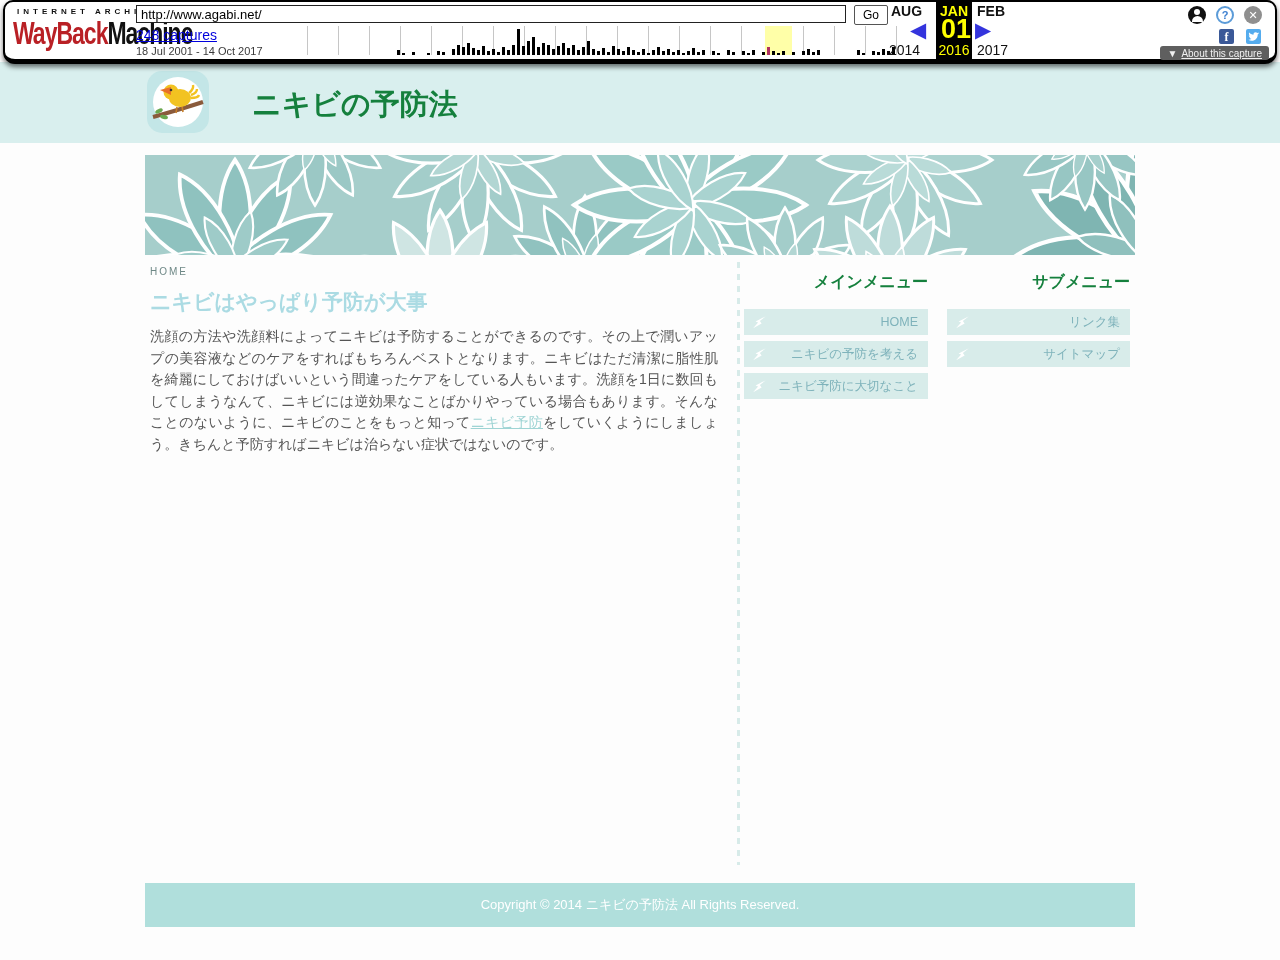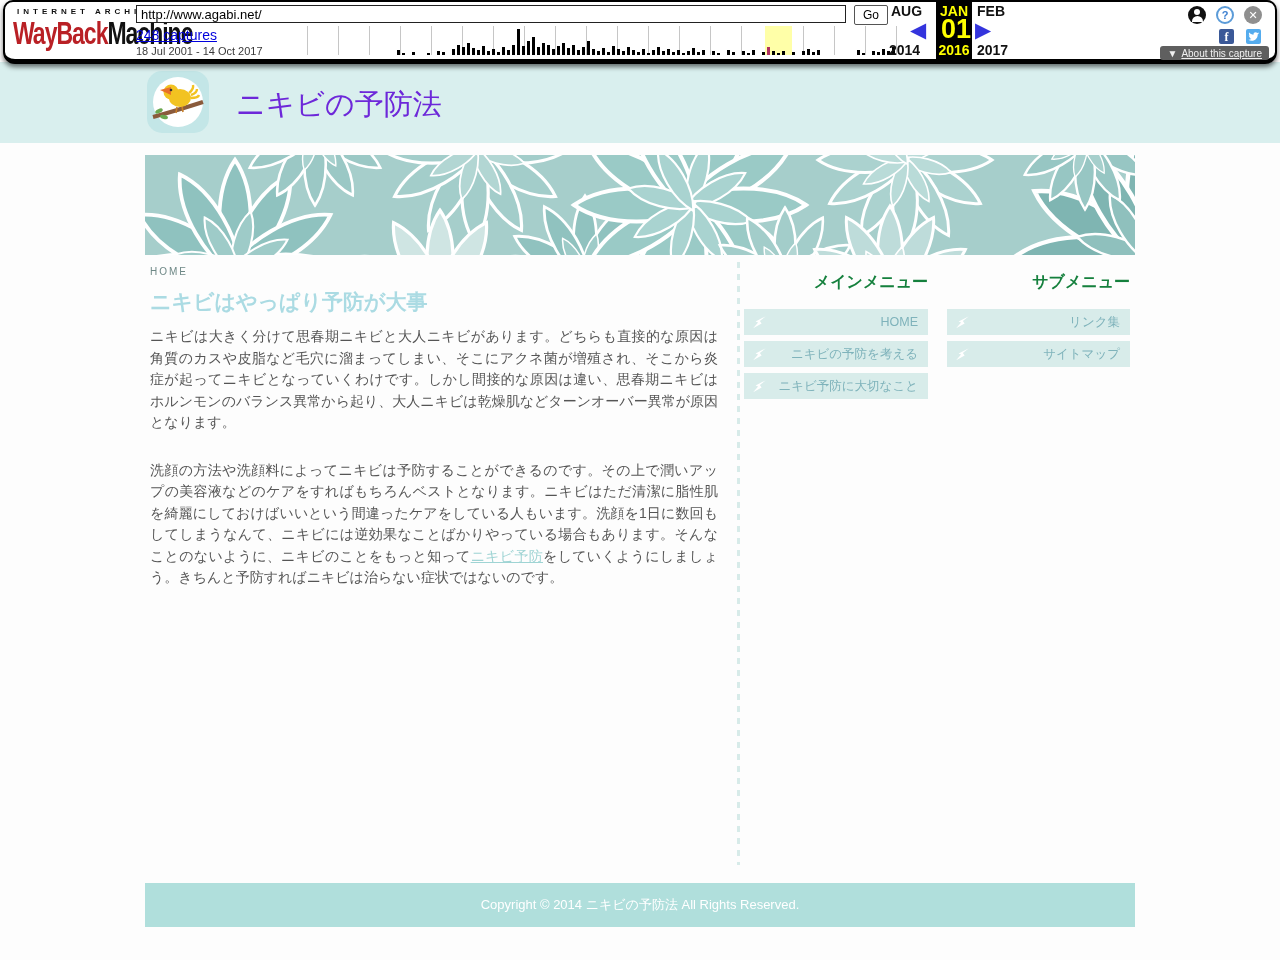--- a/index.html
+++ b/index.html
@@ -20,21 +20,21 @@
       background:#fff;font-size:12px;text-align:center;line-height:18px;cursor:pointer;}
   .wb-cap{position:absolute;left:131px;top:25px;font-size:14px;color:#0000dd;text-decoration:underline;cursor:pointer;}
   .wb-range{position:absolute;left:131px;top:43px;font-size:11px;color:#3a3a3a;}
   #spark{position:absolute;left:272px;top:24px;width:620px;height:29px;
       background:repeating-linear-gradient(to right,transparent 0 30px,#c6c6c6 30px 31px);}
   #spark .hl{position:absolute;top:0;height:29px;background:#ffffa8;}
   #spark .bar{position:absolute;bottom:0;width:3px;background:#000;}
   #spark .bar.mag{background:#b03060;}
   .blackcol{position:absolute;left:931px;top:-2px;width:36px;height:59px;background:#000;}
   .mlabel{position:absolute;top:1px;font-size:14px;font-weight:bold;color:#111;}
-  .ylabel{position:absolute;top:40px;font-size:14px;font-weight:bold;color:#111;}
+  .ylabel{position:absolute;top:40px;font-size:14px;font-weight:normal;color:#111;}
   .yel{color:#ffff00 !important;}
   .ctr{width:36px;text-align:center;}
   .day{position:absolute;left:931px;top:12px;width:40px;text-align:center;
       font-size:27px;font-weight:bold;color:#ffff00;}
   .arw{position:absolute;top:17px;font-size:21px;color:#3434dd;cursor:pointer;line-height:21px;}
   .cicon{position:absolute;width:18px;height:18px;border-radius:50%;top:4px;cursor:pointer;}
   .person{background:#111;}
   .person:before{content:"";position:absolute;left:6px;top:3px;width:6px;height:6px;border-radius:50%;background:#fff;}
   .person:after{content:"";position:absolute;left:3.5px;top:9.5px;width:11px;height:6px;border-radius:6px 6px 0 0;background:#fff;}
   .help{background:#fff;border:2px solid #5b9bd8;width:14px;height:14px;color:#3c7fd0;font-weight:bold;
@@ -44,21 +44,21 @@
   .fb{background:#3b5998;color:#fff;font-weight:bold;font-size:12px;text-align:center;line-height:16px;font-family:"Liberation Serif",serif;}
   .tw{background:#55acee;}
   .about{position:absolute;right:6px;top:44px;background:#5f5f5f;color:#f0f0f0;font-size:10px;
       padding:2px 7px 1px 7px;border-radius:3px;cursor:pointer;}
   .about u{margin-left:4px;}
 
   
   #siteheader{position:absolute;left:0;top:62px;width:1280px;height:81px;background:#d9efee;}
   #logo-tile{position:absolute;left:147px;top:9px;width:62px;height:62px;background:#c3e6e7;border-radius:15px;}
   #logo-tile .disc{position:absolute;left:6px;top:6px;width:50px;height:50px;border-radius:50%;background:#fff;}
-  #site-title{position:absolute;left:236px;top:0;height:81px;line-height:84px;font-size:29px;font-weight:normal;color:#6d28d9;}
+  #site-title{position:absolute;left:252px;top:0;height:81px;line-height:84px;font-size:29px;font-weight:bold;color:#15803d;}
   #banner{position:absolute;left:145px;top:155px;width:990px;height:100px;overflow:hidden;}
 
   #breadcrumb{position:absolute;left:150px;top:266px;font-size:10px;letter-spacing:2px;color:#6e8886;}
   #h1{position:absolute;left:150px;top:288px;font-size:21px;font-weight:bold;color:#abdbe3;}
   #article{position:absolute;left:150px;top:326px;width:568px;font-size:14px;line-height:21.5px;color:#555;}
   #article p{margin:0 0 26px 0;text-align:justify;}
   #article a{color:#9fd4d4;text-decoration:underline;cursor:pointer;}
 
   #divider{position:absolute;left:737px;top:262px;width:3px;height:603px;
       background:repeating-linear-gradient(to bottom,#d7ebe9 0 6px,transparent 6px 12px);}
@@ -317,21 +317,20 @@
           </g>
         </g>
     </g>
   </svg>
 </div>
 
 <div id="breadcrumb">HOME</div>
 <div id="h1">ニキビはやっぱり予防が大事</div>
 
 <div id="article">
-  <p>ニキビは大きく分けて思春期ニキビと大人ニキビがあります。どちらも直接的な原因は角質のカスや皮脂など毛穴に溜まってしまい、そこにアクネ菌が増殖され、そこから炎症が起ってニキビとなっていくわけです。しかし間接的な原因は違い、思春期ニキビはホルンモンのバランス異常から起り、大人ニキビは乾燥肌などターンオーバー異常が原因となります。</p>
   <p><span>洗顔の方法や洗顔料によってニキビは予防することができるのです。その上で潤いアップの美容液などのケアをすればもちろんベストとなります。ニキビはただ清潔に脂性肌を綺麗にしておけばいいという間違ったケアをしている人もいます。洗顔を1日に数回もしてしまうなんて、ニキビには逆効果なことばかりやっている場合もあります。そんなことのないように、ニキビのことをもっと知って</span><a>ニキビ予防</a><span>をしていくようにしましょう。きちんと予防すればニキビは治らない症状ではないのです。</span></p>
 </div>
 
 <div id="divider"></div>
 
 <div id="menu-main" class="menucol">
   <h2>メインメニュー</h2>
   <div class="mi">
     <svg width="17" height="17" viewBox="0 0 24 24">
         <path d="M3,20 L10,12 L6.5,10.5 L21,3 L12.5,10 L15,13.5 Z" fill="#fff"></path>

